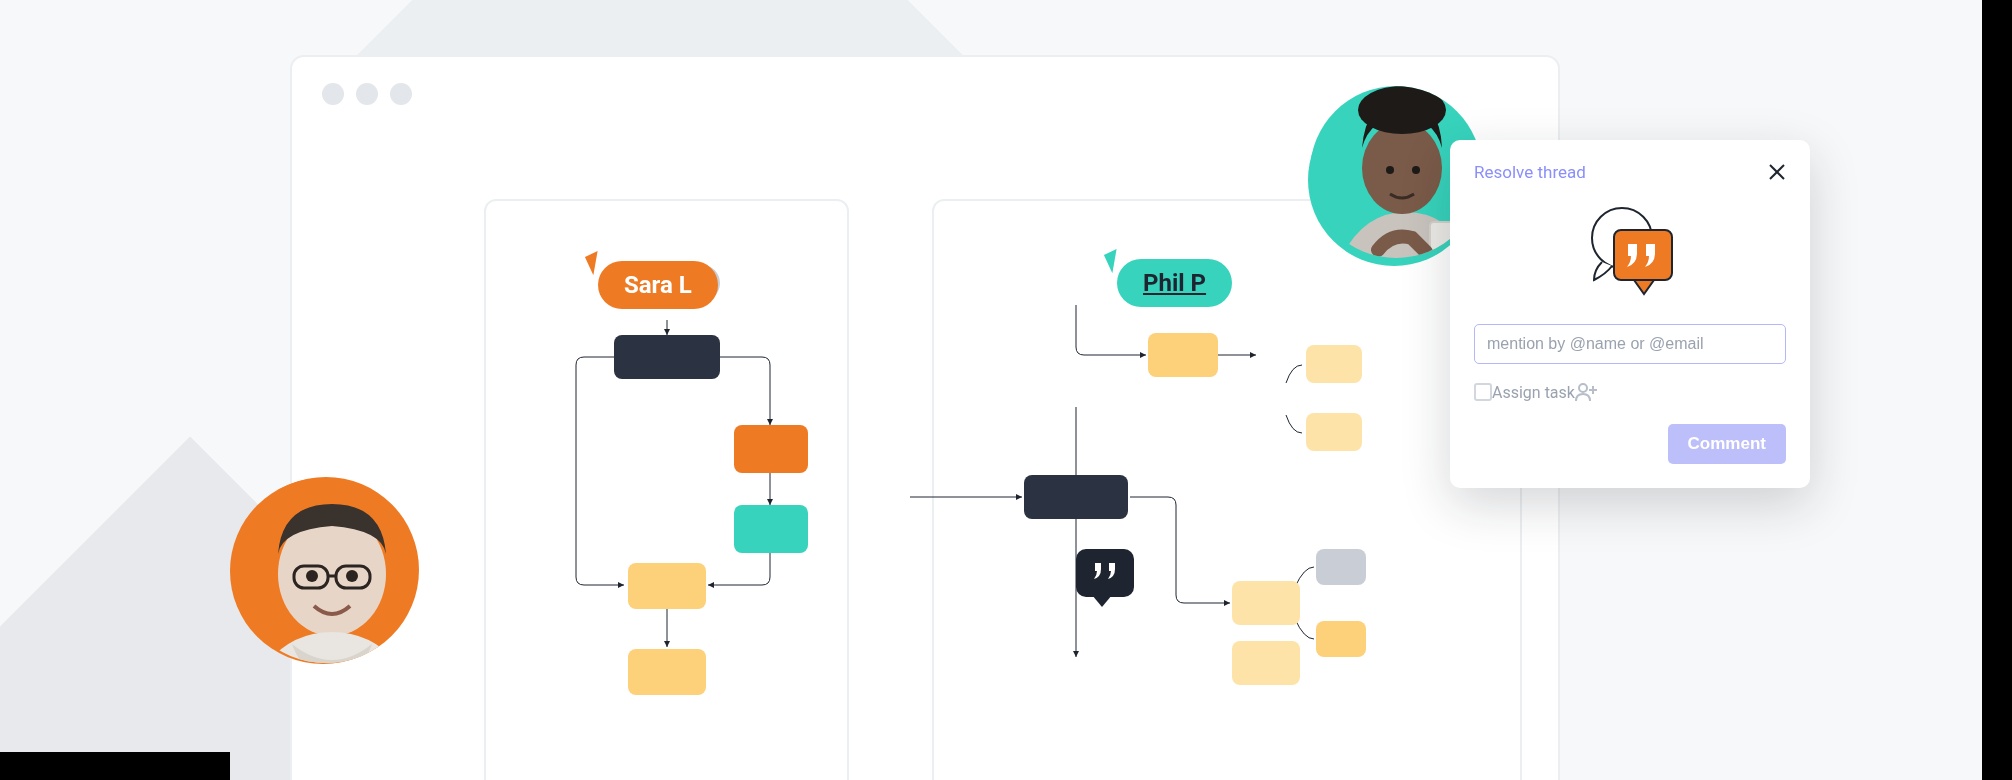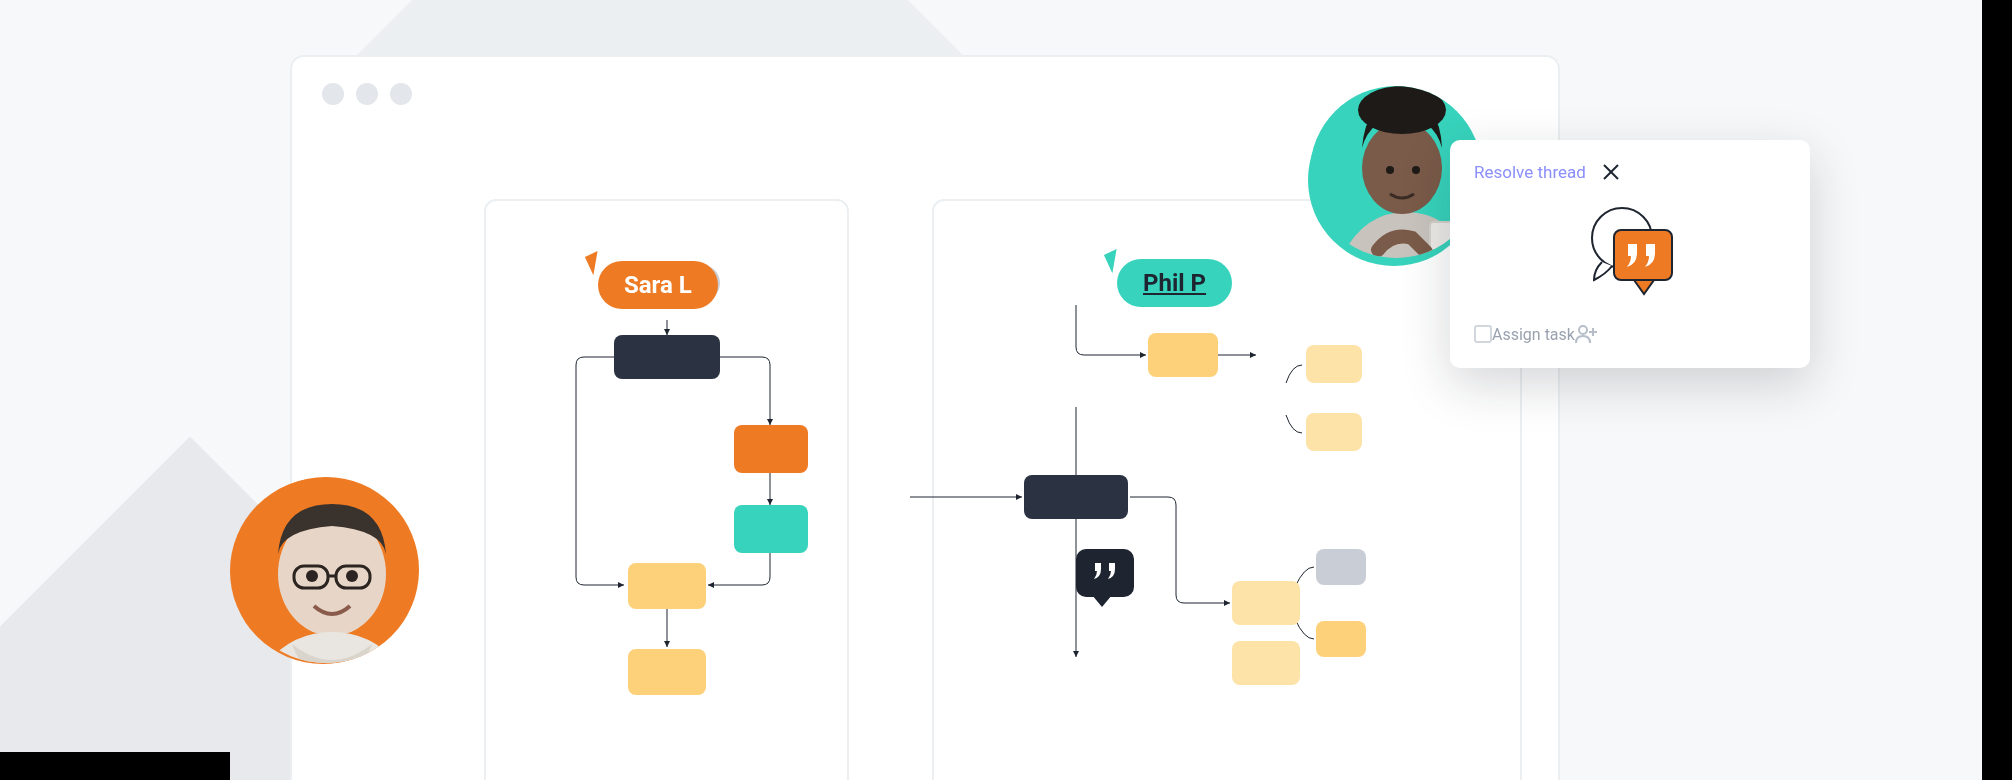--- a/index.html
+++ b/index.html
@@ -141,21 +141,21 @@
     position: absolute;
     top: 140px; left: 1450px;
     width: 360px;
     background: #fff;
     border-radius: 10px;
     box-shadow: 0 16px 50px rgba(20,25,40,0.18);
     padding: 22px 24px 24px;
     z-index: 10;
   }
   .comment-header {
-    display: flex; justify-content: flex-start; align-items: center; gap: 16px;
+    display: flex; justify-content: space-between; align-items: center; gap: 16px;
     margin-bottom: 22px;
   }
   .resolve-link { color: #8a8ffb; font-size: 17px; cursor: pointer; }
   .close-x { width: 18px; height: 18px; cursor: pointer; stroke: #1e2530; stroke-width: 2; }
 
   .comment-hero { display: flex; justify-content: center; margin-bottom: 20px; }
   .hero-svg { width: 92px; height: 100px; }
 
   .comment-desc {
     text-align: center;
@@ -350,26 +350,30 @@
       <rect x="30" y="26" width="58" height="50" rx="7" fill="#ee7b24" stroke="#1e2530" stroke-width="2"></rect>
       <path d="M50 76 L60 90 L70 76 Z" fill="#ee7b24" stroke="#1e2530" stroke-width="2"></path>
       <g fill="#fff">
         <path d="M44 40h9v9q0 11-10 14 4-5 4-11h-3Z"></path>
         <path d="M62 40h9v9q0 11-10 14 4-5 4-11h-3Z"></path>
       </g>
     </svg>
   </div>
 
 
+  <input class="comment-input" type="text" placeholder="mention by @name or @email" style="">
 
   <div class="assign-row">
     <span class="cb"></span>
     <span>Assign task</span>
     <svg width="22" height="20" viewBox="0 0 22 20">
       <circle cx="8" cy="6" r="4" fill="none" stroke="#b7bec9" stroke-width="2"></circle>
       <path d="M1 19 Q1 12 8 12 Q15 12 15 19" fill="none" stroke="#b7bec9" stroke-width="2"></path>
       <line x1="18" y1="4" x2="18" y2="12" stroke="#b7bec9" stroke-width="2"></line>
       <line x1="14" y1="8" x2="22" y2="8" stroke="#b7bec9" stroke-width="2"></line>
     </svg>
     <span class="gap"></span>
   </div>
 
+  <div class="comment-footer">
+    <button class="comment-btn">Comment</button>
+  </div>
 </div>
 
 </body></html>

